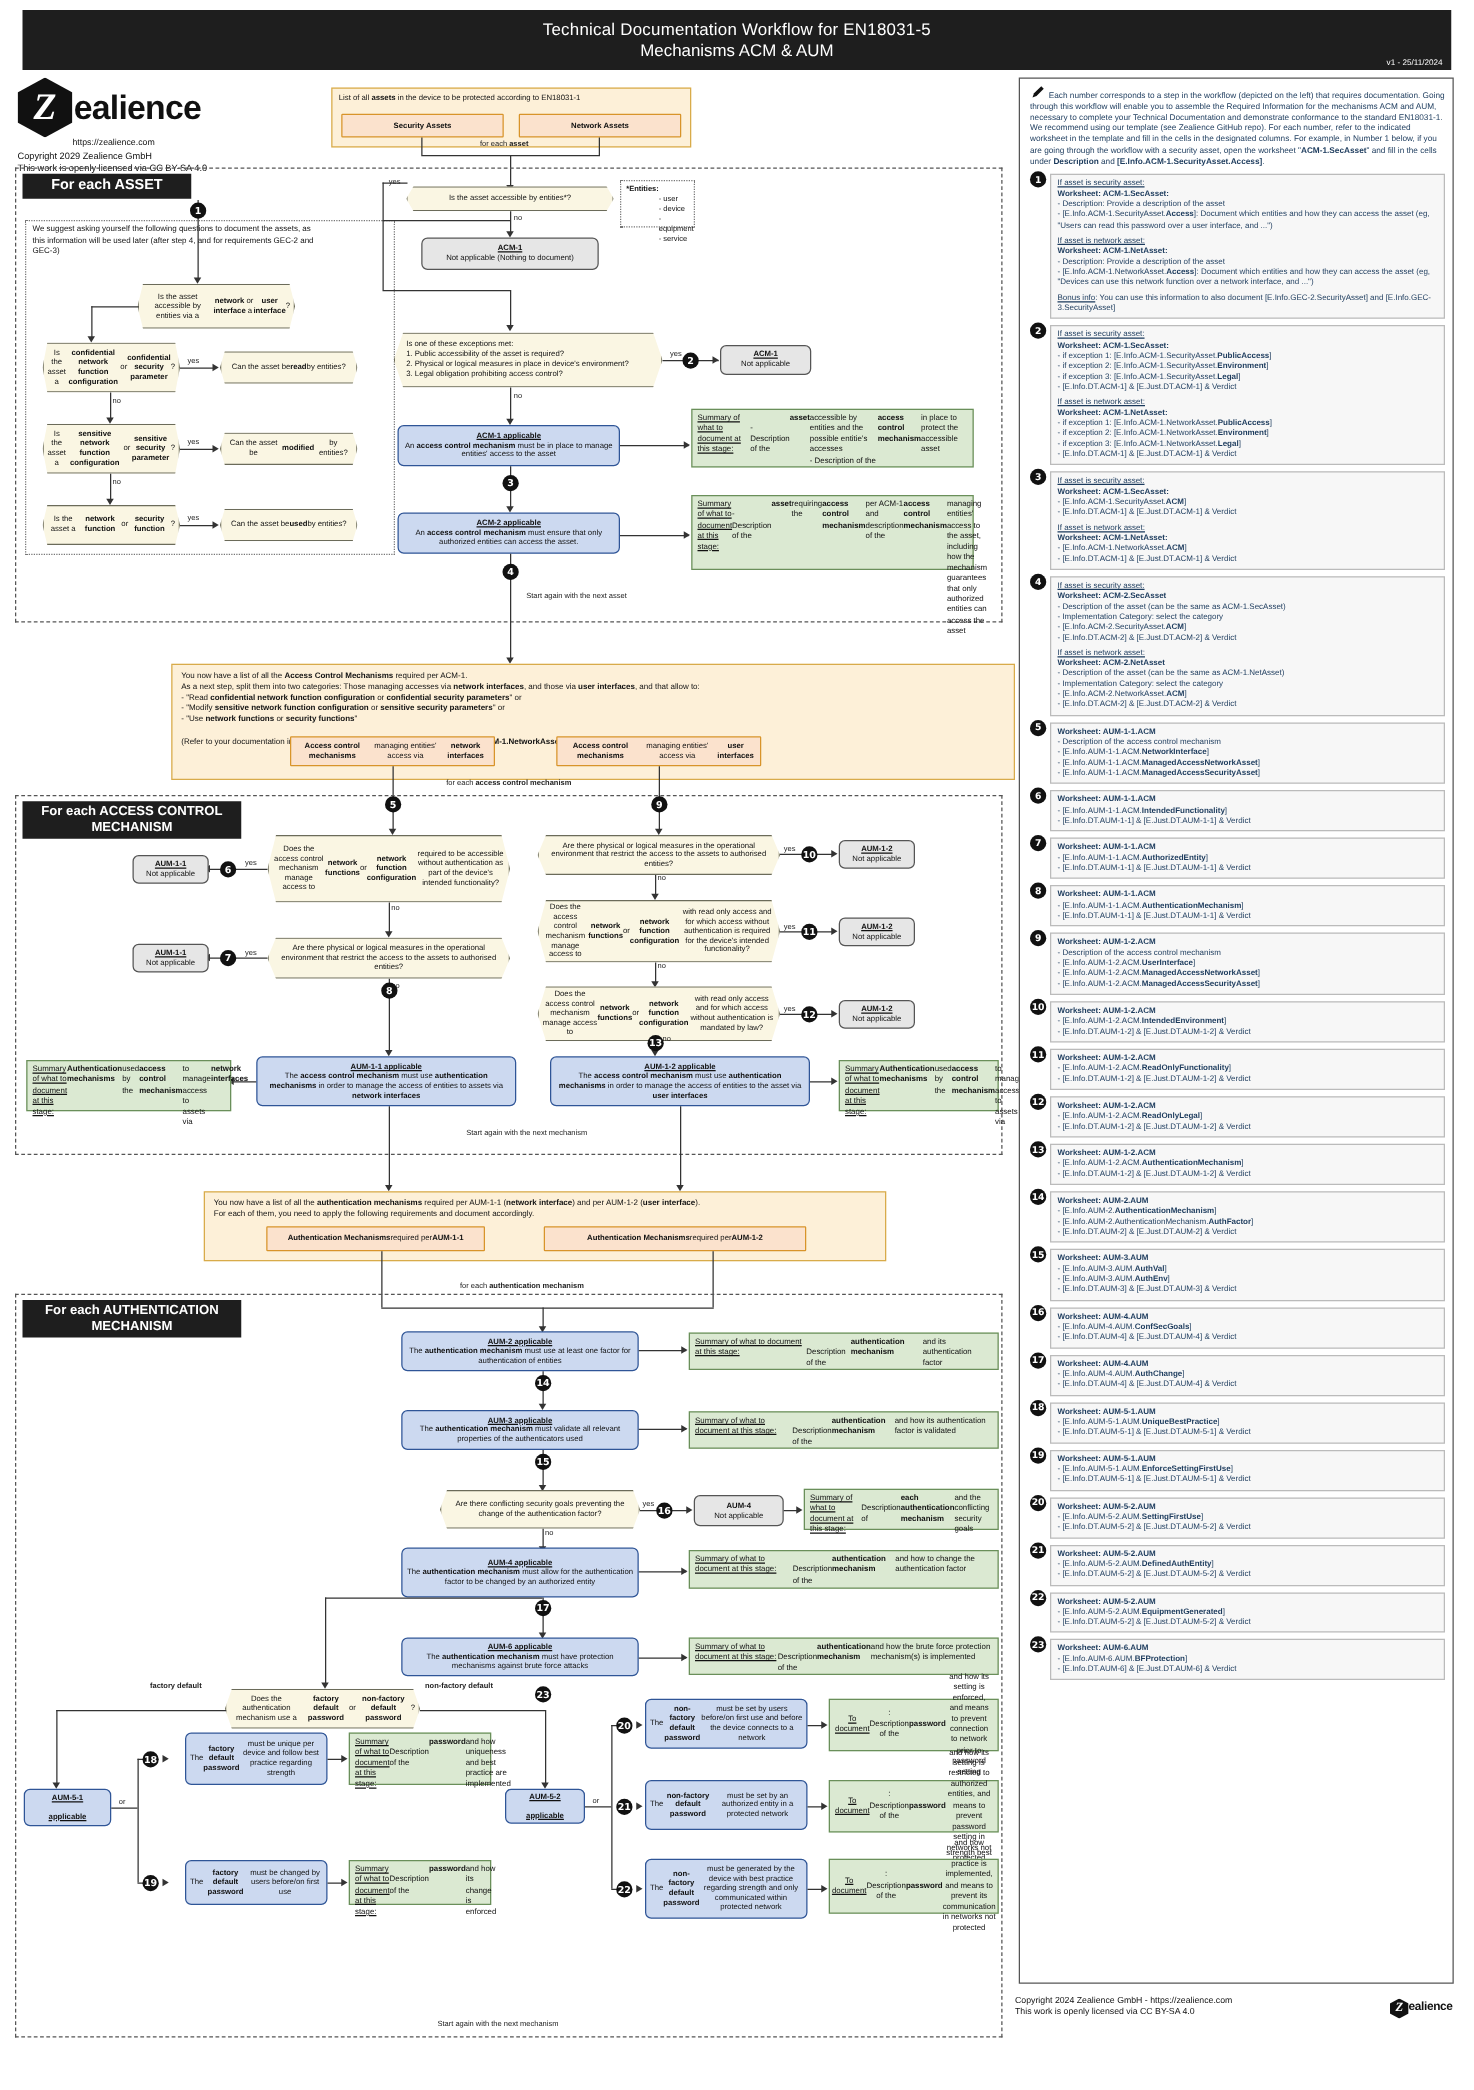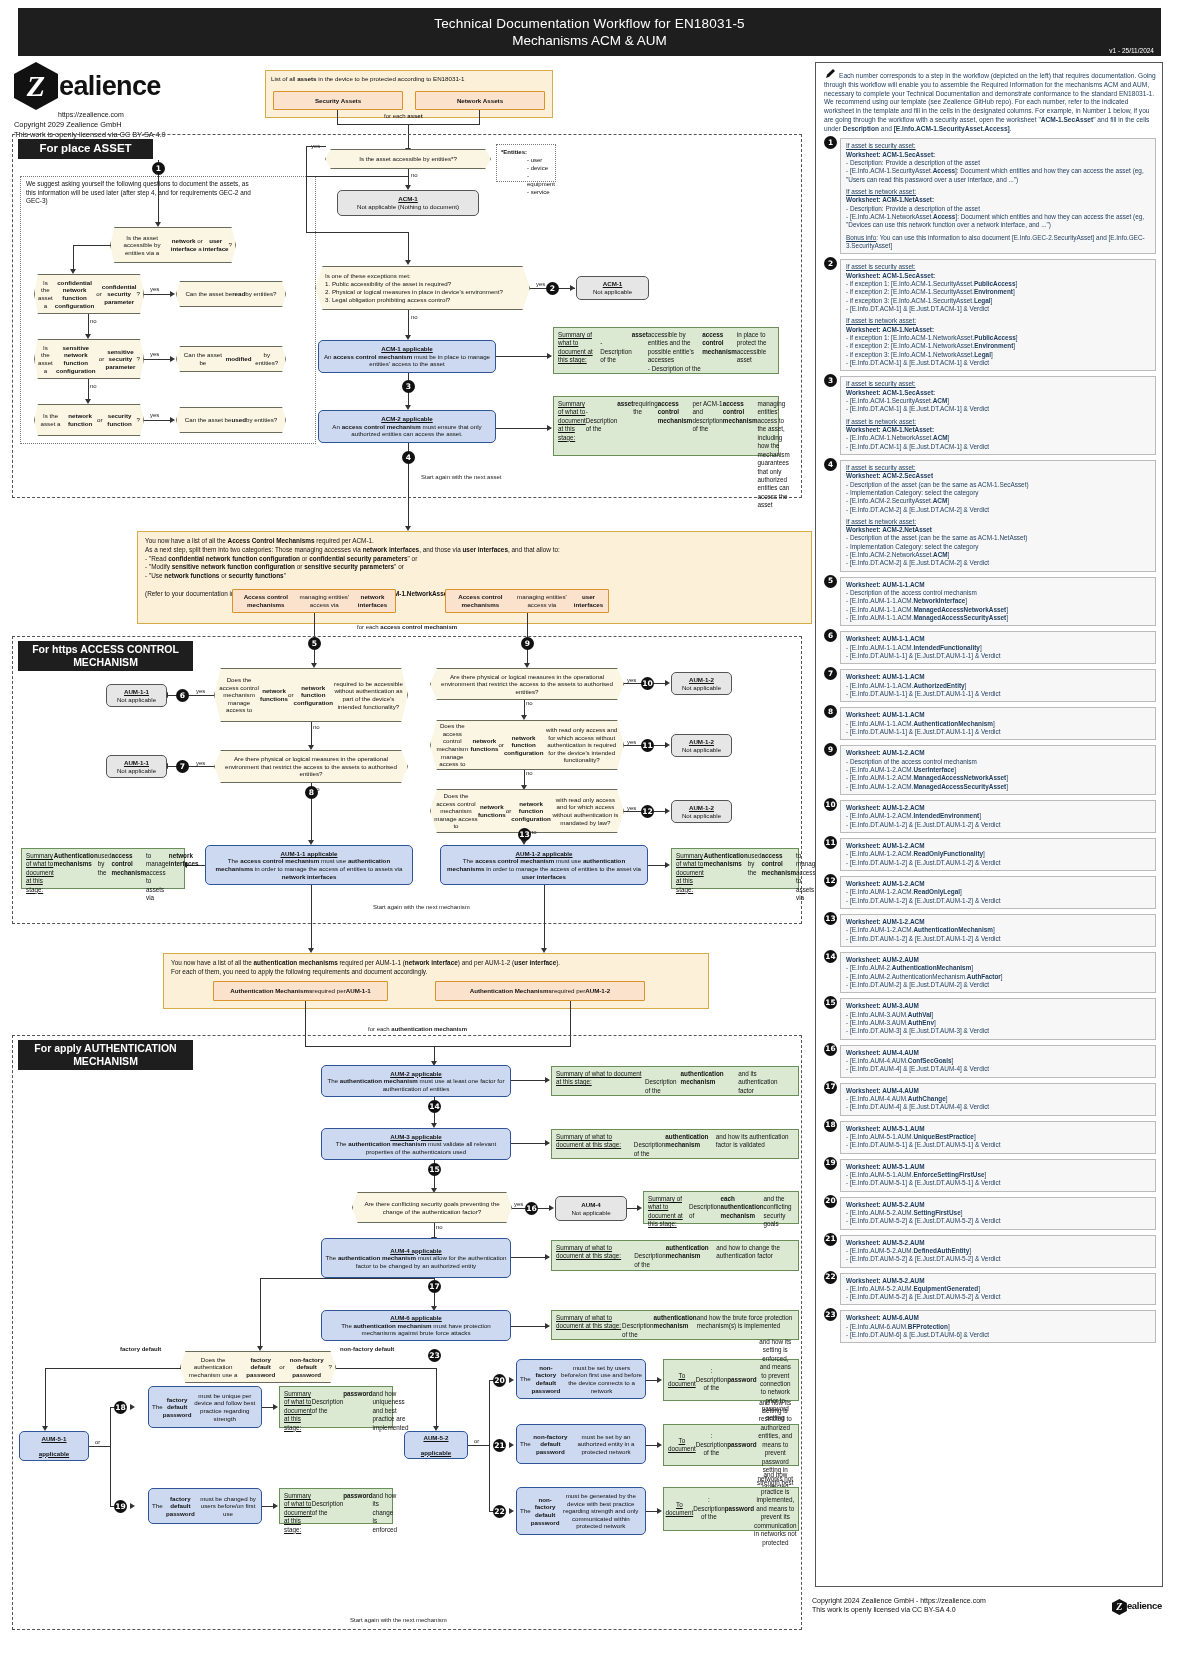--- a/index.html
+++ b/index.html
@@ -156,21 +156,21 @@
 <div class="node tan-sm" style="left:415px;top:91px;width:130px;height:19px;font-weight:bold;">Network Assets</div>
 
 <div class="ln lnv" style="left:337px;top:110px;height:14px;"></div>
 <div class="ln lnv" style="left:479px;top:110px;height:14px;"></div>
 <div class="ln lnh" style="left:337px;top:124px;width:143px;"></div>
 <div class="elabel" style="left:384px;top:113px;">for each <b>asset</b></div>
 <div class="ln lnv" style="left:408px;top:124px;height:25px;"></div>
 <div class="arw arw-d" style="left:405px;top:148px;"></div>
 
 <div class="lane-box" style="left:12px;top:134px;width:790px;height:364px;"></div>
-<div class="lane-title" style="left:18px;top:139px;width:135px;height:20px;font-size:11.5px;font-weight:bold;">For place  ASSET</div>
+<div class="lane-title" style="left:18px;top:139px;width:135px;height:20px;font-size:11.5px;font-weight:bold;">For each  ASSET</div>
 
 <div class="node dotted" style="left:20px;top:176px;width:296px;height:268px;"></div>
 <div class="abs" style="left:26px;top:180px;width:225px;font-size:6.4px;line-height:1.33;">We suggest asking yourself the following questions to document the assets, as this information will be used later (after step 4, and for requirements GEC-2 and GEC-3)</div>
 
 <div class="ln lnv" style="left:158px;top:160px;height:64px;"></div>
 <div class="bullet" style="left:152px;top:162px;">1</div>
 <div class="arw arw-d" style="left:155px;top:222px;"></div>
 
 <div class="node hexq" style="left:110px;top:227px;width:126px;height:36px;">Is the asset accessible by entities via a <b>network interface</b> or a <b>user interface</b>?</div>
 
@@ -270,21 +270,21 @@
   <div>You now have a list of all the <b>Access Control Mechanisms</b> required per ACM-1.<br>As a next step, split them into two categories: Those managing accesses via <b>network interfaces</b>, and those via <b>user interfaces</b>, and that allow to:<br>- "Read <b>confidential network function configuration</b> or <b>confidential security parameters</b>" or<br>- "Modify <b>sensitive network function configuration</b> or <b>sensitive security parameters</b>" or<br>- "Use <b>network functions</b> or <b>security functions</b>"<br><br>(Refer to your documentation in <b>[E.Info.ACM-1.SecurityAsset.Access]</b> and <b>[E.Info.ACM-1.NetworkAsset.Access]</b> that you completed at step 1)</div>
 </div>
 <div class="node tan-sm" style="left:232px;top:589px;width:164px;height:24px;"><b>Access control mechanisms</b> managing entities' access via <b>network interfaces</b></div>
 <div class="node tan-sm" style="left:445px;top:589px;width:164px;height:24px;"><b>Access control mechanisms</b> managing entities' access via <b>user interfaces</b></div>
 
 <div class="ln lnv" style="left:314px;top:613px;height:52px;"></div>
 <div class="ln lnv" style="left:527px;top:613px;height:52px;"></div>
 <div class="elabel" style="left:357px;top:624px;">for each <b>access control mechanism</b></div>
 
 <div class="lane-box" style="left:12px;top:636px;width:790px;height:288px;"></div>
-<div class="lane-title" style="left:18px;top:641px;width:175px;height:30px;font-size:10.5px;font-weight:bold;">For https ACCESS CONTROL MECHANISM</div>
+<div class="lane-title" style="left:18px;top:641px;width:175px;height:30px;font-size:10.5px;font-weight:bold;">For each ACCESS CONTROL MECHANISM</div>
 
 <div class="bullet" style="left:308px;top:637px;">5</div>
 <div class="bullet" style="left:521px;top:637px;">9</div>
 <div class="arw arw-d" style="left:311px;top:663px;"></div>
 <div class="arw arw-d" style="left:524px;top:663px;"></div>
 
 <div class="node hexq" style="left:214px;top:668px;width:194px;height:54px;">Does the access control mechanism manage access to <b>network functions</b> or <b>network function configuration</b> required to be accessible without authentication as part of the device's intended functionality?</div>
 <div class="ln lnh" style="left:163px;top:695px;width:51px;"></div>
 <div class="elabel" style="left:196px;top:688px;">yes</div>
 <div class="bullet" style="left:176px;top:689px;">6</div>
@@ -385,21 +385,21 @@
 <div class="node tan-sm" style="left:435px;top:981px;width:210px;height:20px;"><b>Authentication Mechanisms</b> required per <b>AUM-1-2</b></div>
 
 <div class="ln lnv" style="left:305px;top:1001px;height:45px;"></div>
 <div class="ln lnv" style="left:570px;top:1001px;height:45px;"></div>
 <div class="ln lnh" style="left:305px;top:1046px;width:266px;"></div>
 <div class="elabel" style="left:368px;top:1026px;">for each <b>authentication mechanism</b></div>
 <div class="ln lnv" style="left:434px;top:1046px;height:17px;"></div>
 <div class="arw arw-d" style="left:431px;top:1061px;"></div>
 
 <div class="lane-box" style="left:12px;top:1035px;width:790px;height:595px;"></div>
-<div class="lane-title" style="left:18px;top:1040px;width:175px;height:30px;font-size:10.5px;font-weight:bold;">For apply AUTHENTICATION MECHANISM</div>
+<div class="lane-title" style="left:18px;top:1040px;width:175px;height:30px;font-size:10.5px;font-weight:bold;">For each AUTHENTICATION MECHANISM</div>
 
 <div class="node blue" style="left:321px;top:1065px;width:190px;height:32px;flex-direction:column;">
   <div style="font-weight:bold;text-decoration:underline;">AUM-2 applicable</div>
   <div>The <b>authentication mechanism</b> must use at least one factor for authentication of entities</div>
 </div>
 <div class="ln lnh" style="left:511px;top:1080px;width:38px;"></div>
 <div class="arw arw-r" style="left:545px;top:1077px;"></div>
 <div class="node green" style="left:551px;top:1066px;width:248px;height:30px;font-size:6.3px;line-height:1.34;"><u>Summary of what to document at this stage:</u><br>Description of the <b>authentication mechanism</b> and its authentication factor</div>
 
 <div class="ln lnv" style="left:434px;top:1097px;height:28px;"></div>

